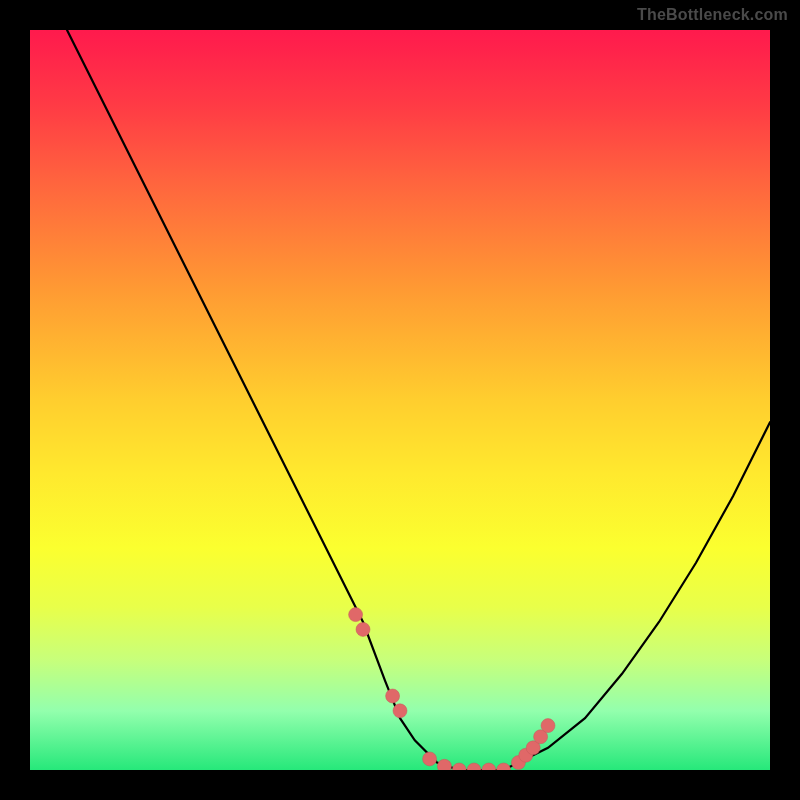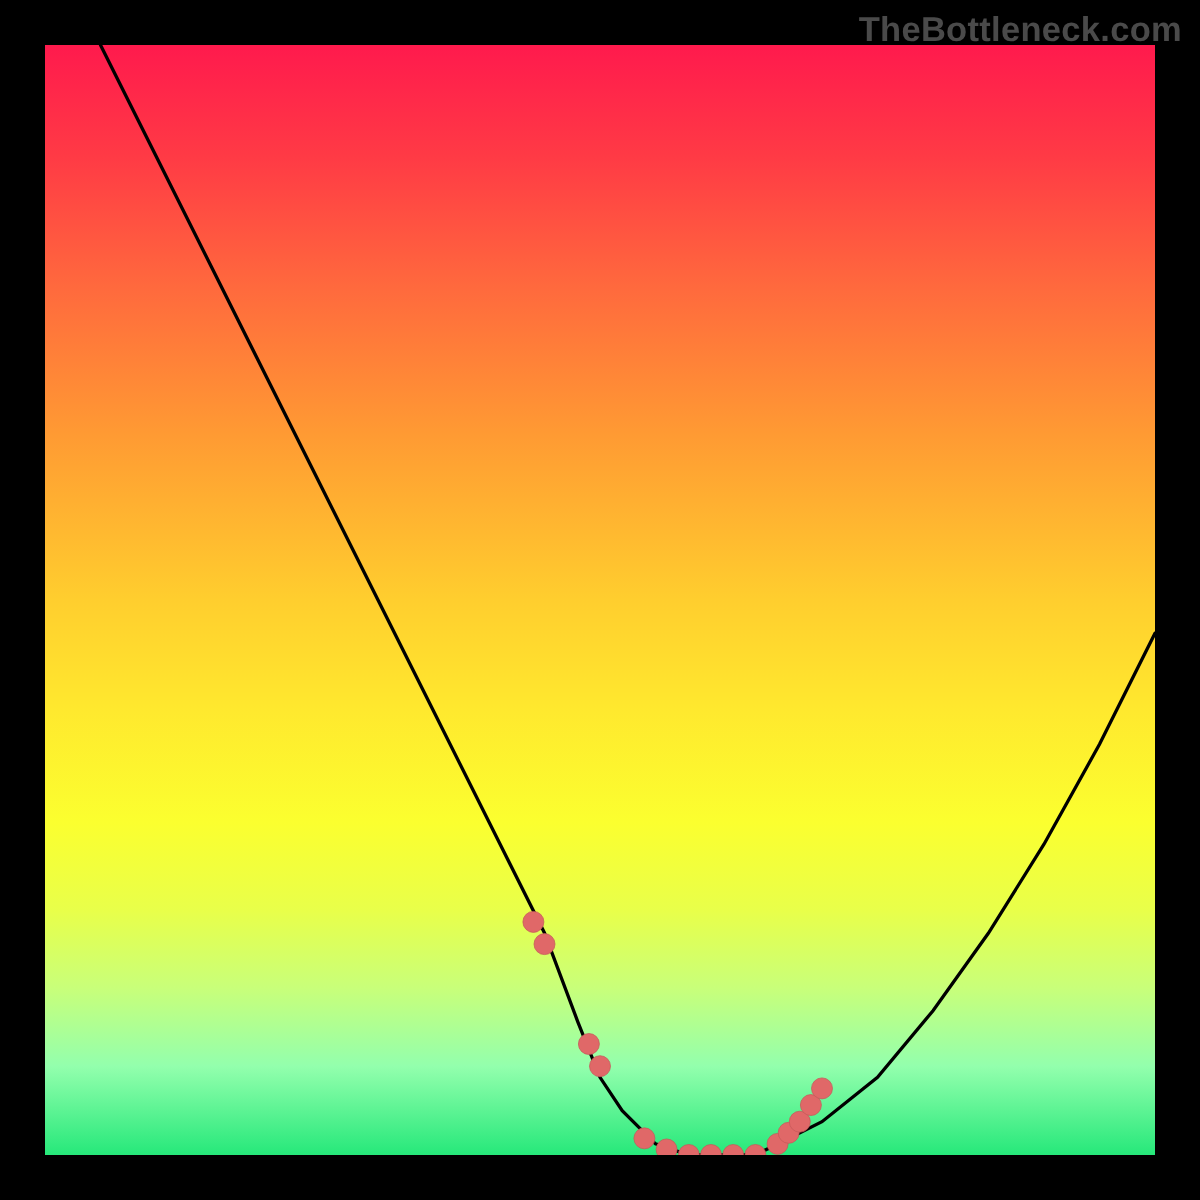--- a/index.html
+++ b/index.html
@@ -28,21 +28,21 @@
       #c8ff7a 85%,
       #93ffad 92%,
       #26e87a 100%);
     outline: 2px solid #000;
   }
   .watermark {
     position: absolute;
     top: 6px;
     right: 12px;
     font-family: Arial, Helvetica, sans-serif;
-    font-size: 23px;
+    font-size: 16px;
     font-weight: 600;
     color: #4a4a4a;
     letter-spacing: 0.2px;
   }
   svg.plot {
     position: absolute;
     left: 30px;
     top: 30px;
     width: 740px;
     height: 740px;

